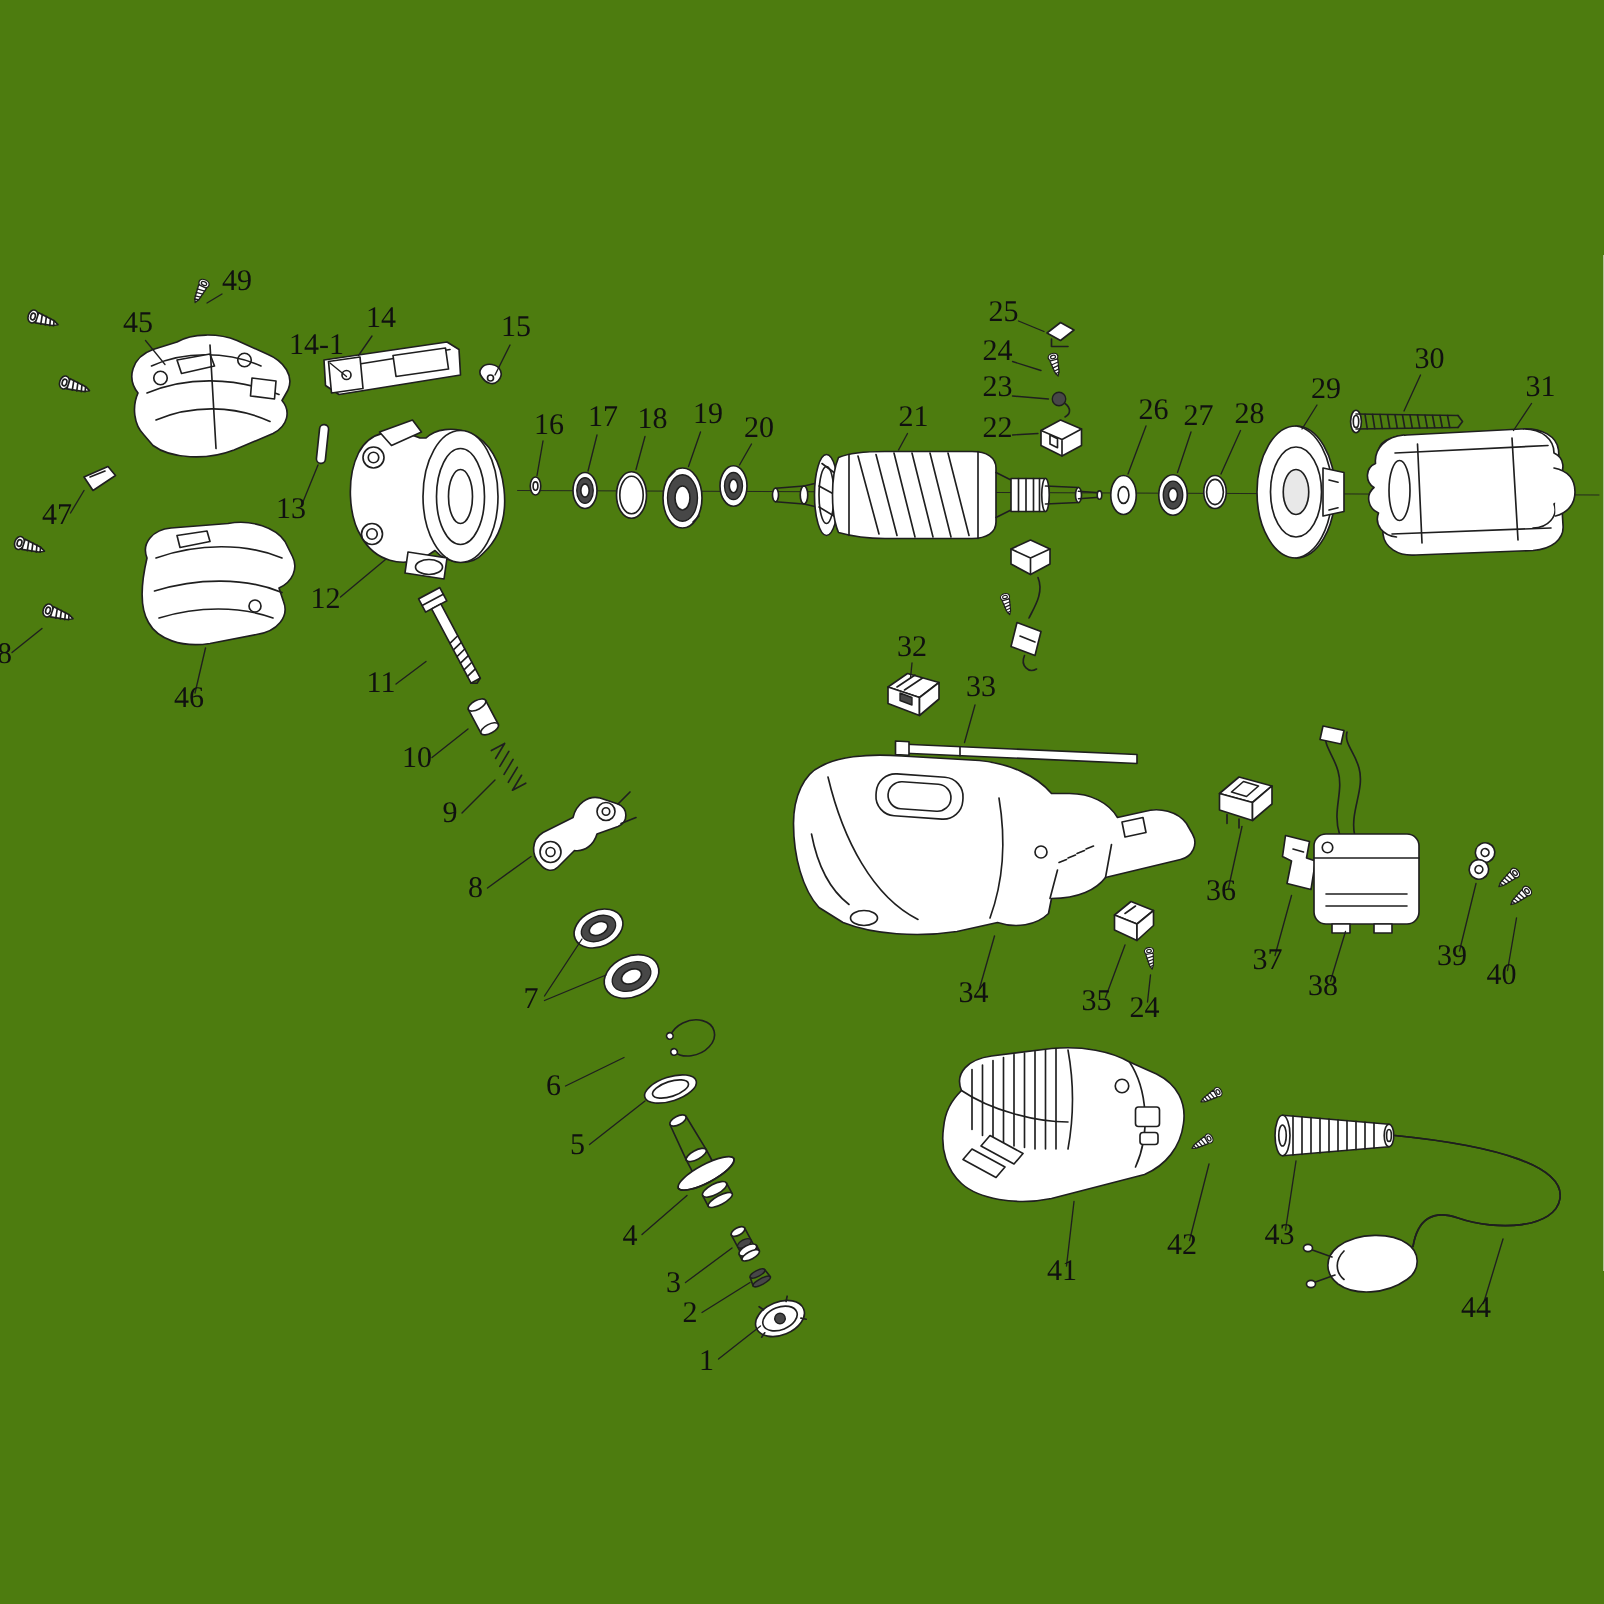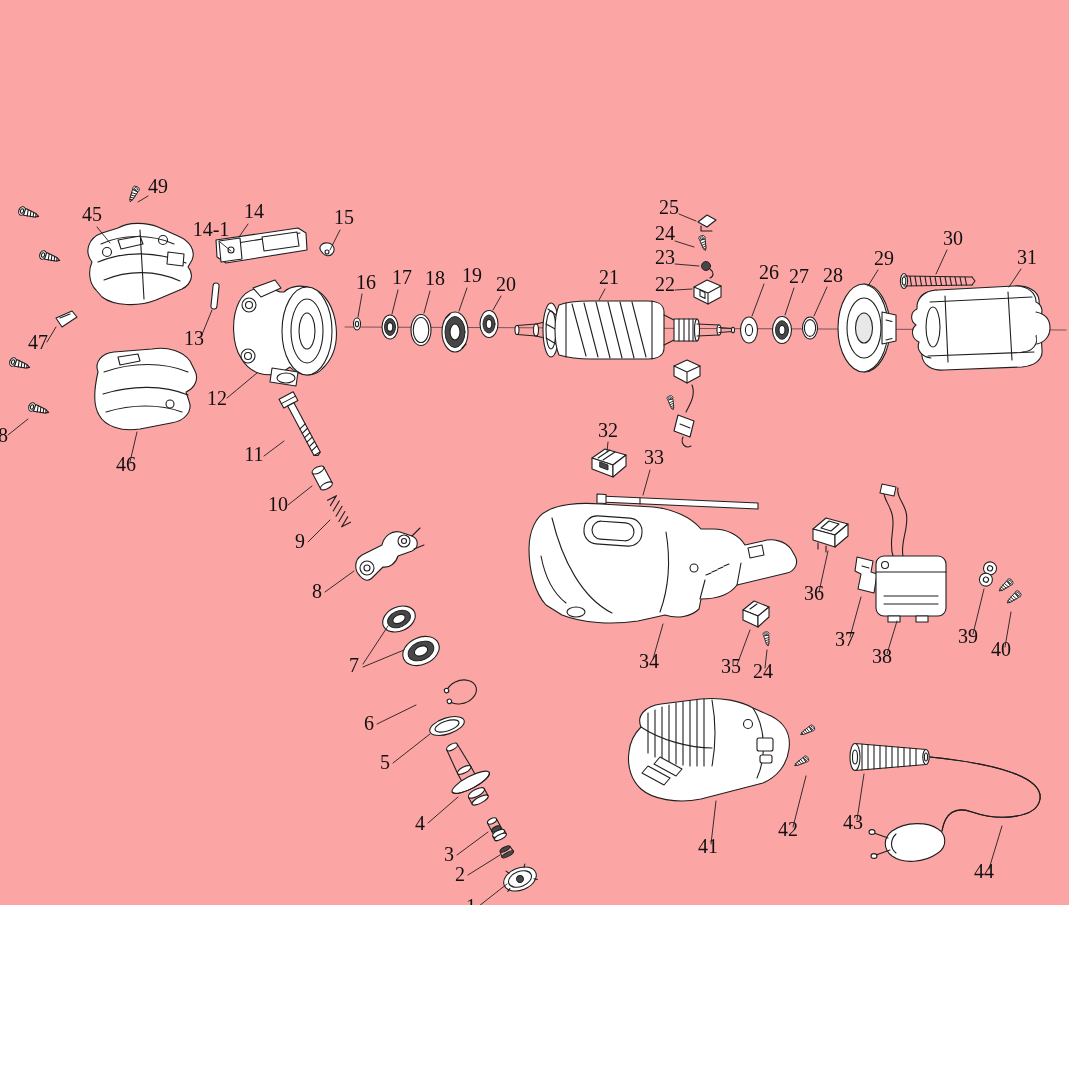--- a/index.html
+++ b/index.html
@@ -1,16 +1,16 @@
 <!DOCTYPE html>
 <html><head>
 <meta charset="utf-8">
 <style>
   html,body{margin:0;padding:0;background:#ffffff}
-  .stage{position:relative;width:1069px;height:905px;background:#fca5a5;overflow:hidden}
+  .stage{position:relative;width:1069px;height:1069px;background:#4d7c0f;overflow:hidden}
   svg{display:block}
   svg path, svg line, svg rect, svg circle, svg ellipse{
     stroke:#1f1f1f;stroke-width:1.1;fill:none;stroke-linecap:round;stroke-linejoin:round}
   .w{fill:#ffffff}
   .d{fill:#474747;stroke-width:.9}
   .g{fill:#e8e8e8}
   .ld{stroke-width:.9}
   .cl{stroke-width:.6}
   svg text{font:20px "Liberation Serif", serif;fill:#101010;stroke:none;text-anchor:middle}
 </style>

